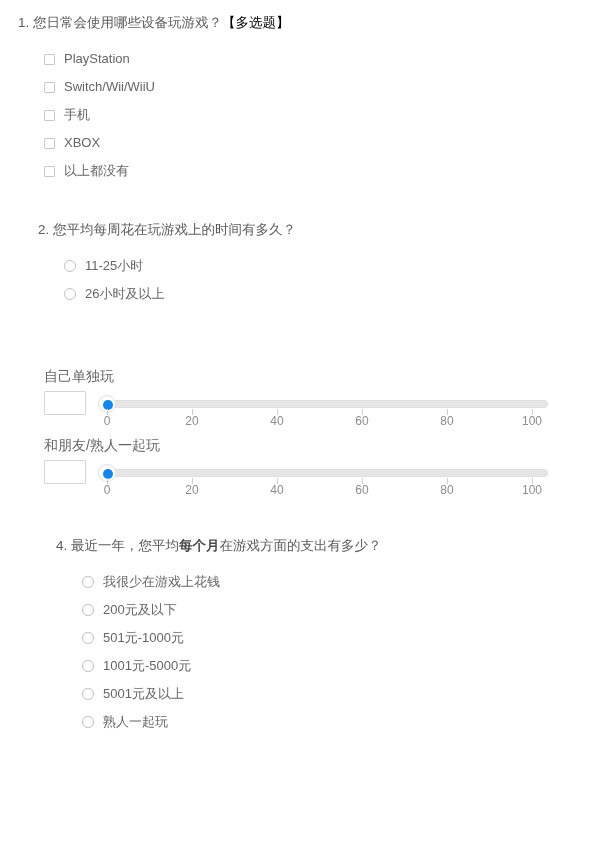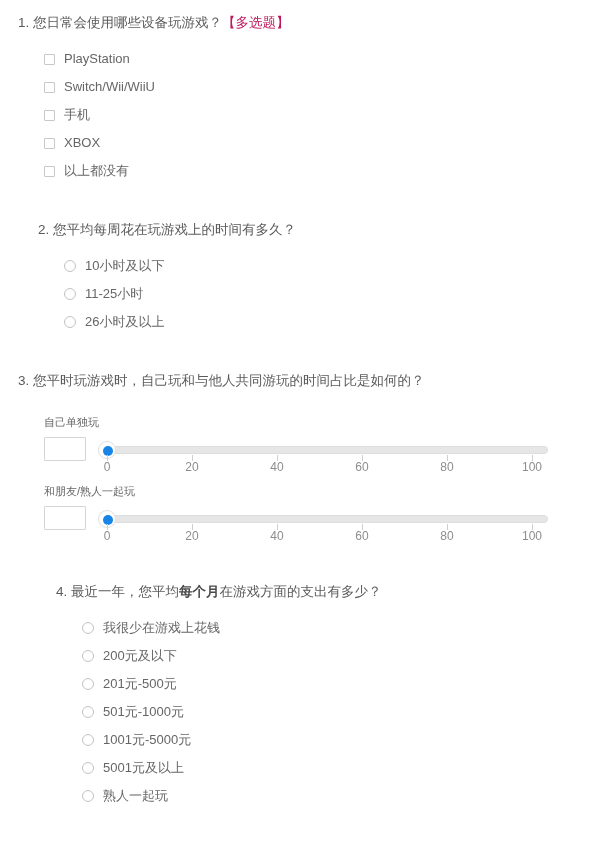--- a/index.html
+++ b/index.html
@@ -39,21 +39,21 @@
     top: 3px;
     color: #e8524a;
     font-size: 12px;
     line-height: 12px;
     font-family: "Liberation Sans", sans-serif;
   }
   .q-num {
     color: #5b5b5b;
   }
   .q-tag {
-    color: #be185d;
+    color: #000000;
   }
   .q-strong {
     font-weight: bold;
     color: #4a4a4a;
   }
 
   
   .options {
     padding-left: 44px;
   }
@@ -92,21 +92,21 @@
   }
 
   
   .slider-group {
     padding-left: 44px;
   }
   .slider-item {
     position: relative;
   }
   .slider-name {
-    font-size: 11px;
+    font-size: 14px;
     line-height: 16px;
     color: #666666;
     white-space: nowrap;
   }
   .slider-line {
     display: flex;
     align-items: flex-start;
   }
   .num-input {
     width: 42px;
@@ -215,38 +215,30 @@
   </div>
 
   <div class="question" style="padding-top:36px;margin-left:20px;">
     <div class="q-title">
       <span class="req-star"></span><span class="q-num">2.</span>
       <span>您平均每周花在玩游戏上的时间有多久？</span>
     </div>
     <div class="options" style="padding-top:13px;">
       <div class="opt-row">
         <span class="circle"></span>
-        <span class="opt-label">10小时及以下</span>
-      </div>
-      <div class="opt-row">
-        <span class="circle"></span>
         <span class="opt-label">11-25小时</span>
       </div>
       <div class="opt-row">
         <span class="circle"></span>
         <span class="opt-label">26小时及以上</span>
       </div>
     </div>
   </div>
 
   <div class="question" style="padding-top:36px;">
-    <div class="q-title">
-      <span class="req-star"></span><span class="q-num">3.</span>
-      <span>您平时玩游戏时，自己玩和与他人共同游玩的时间占比是如何的？</span>
-    </div>
 
     <div class="slider-group" style="padding-top:24px;">
 
       <div class="slider-item">
         <div class="slider-name">自己单独玩</div>
         <div class="slider-line" style="margin-top:7px;">
           <input class="num-input" type="text" value="" style="">
           <div class="slider-area">
             <div class="track"></div>
             <div class="thumb-halo" style="left:10px;">
@@ -305,24 +297,20 @@
       <div class="opt-row">
         <span class="circle"></span>
         <span class="opt-label">我很少在游戏上花钱</span>
       </div>
       <div class="opt-row">
         <span class="circle"></span>
         <span class="opt-label">200元及以下</span>
       </div>
       <div class="opt-row">
         <span class="circle"></span>
-        <span class="opt-label">201元-500元</span>
-      </div>
-      <div class="opt-row">
-        <span class="circle"></span>
         <span class="opt-label">501元-1000元</span>
       </div>
       <div class="opt-row">
         <span class="circle"></span>
         <span class="opt-label">1001元-5000元</span>
       </div>
       <div class="opt-row">
         <span class="circle"></span>
         <span class="opt-label">5001元及以上</span>
       </div>

